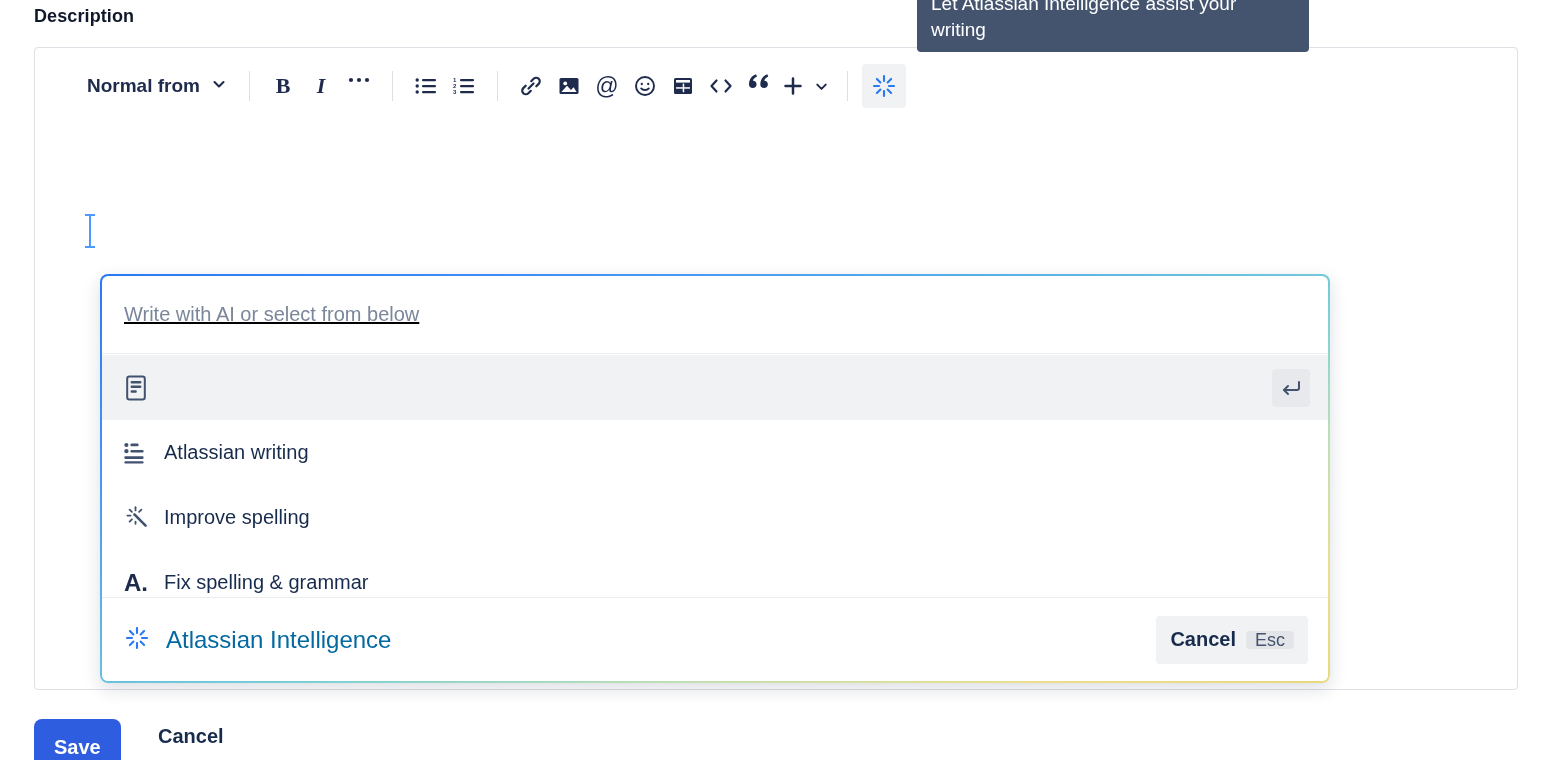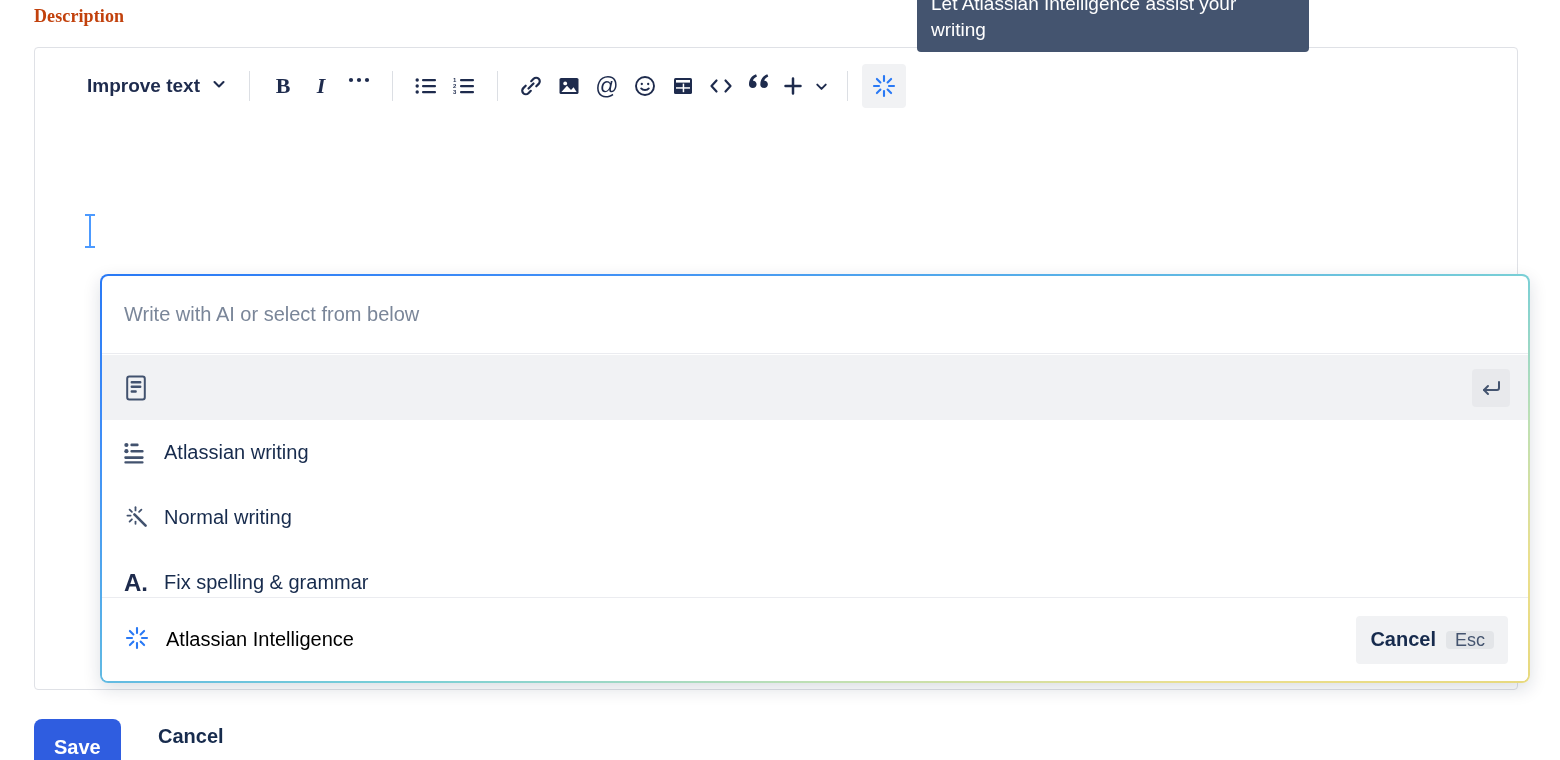--- a/index.html
+++ b/index.html
@@ -17,23 +17,22 @@
     background: #ffffff;
   }
 
   
   .field-label {
     position: absolute;
     left: 34px;
     top: 6px;
     font-size: 18px;
     font-weight: 700;
-    color: #c2410c;
+    color: #0f172a;
     letter-spacing: 0.1px;
-    font-family: Liberation Serif, serif;
   }
 
   
   .editor-shell {
     position: absolute;
     left: 34px;
     top: 47px;
     width: 1484px;
     height: 643px;
     box-sizing: border-box;
@@ -121,34 +120,35 @@
     background: #4c9aff;
   }
   .caret::before { top: 0; }
   .caret::after  { bottom: 0; }
 
   
   .ai-panel-wrap {
     position: absolute;
     left: 65px;
     top: 226px;
-    width: 1430px;
+    width: 1230px;
     height: 409px;
     border-radius: 8px;
     padding: 2px;
     box-sizing: border-box;
     background: linear-gradient(160deg,
       #2979f5 0%,
       #3f8ef7 18%,
       #57b0e8 38%,
       #79cfd6 56%,
       #bfe0b4 72%,
       #ebdf8e 87%,
       #e7d97f 100%);
     box-shadow: 0 6px 18px rgba(9, 30, 66, 0.14), 0 0 0 0 rgba(0,0,0,0);
+    text-decoration: underline;
   }
   .ai-panel {
     position: relative;
     width: 100%;
     height: 100%;
     background: #ffffff;
     border-radius: 6px;
     overflow: hidden;
     box-sizing: border-box;
   }
@@ -240,22 +240,22 @@
     align-items: center;
     padding: 0 20px 0 22px;
     box-sizing: border-box;
   }
   .ai-brand {
     display: flex;
     align-items: center;
     gap: 16px;
   }
   .ai-brand-label {
-    font-size: 20px;
-    color: #000000;
+    font-size: 24px;
+    color: #0369a1;
     white-space: nowrap;
   }
   .footer-spacer { flex: 1; }
   .cancel-chip-btn {
     display: inline-flex;
     align-items: center;
     gap: 10px;
     background: #f1f2f4;
     border: none;
     border-radius: 4px;
@@ -336,21 +336,21 @@
 
 <div id="screen">
 
   <div class="field-label">Description</div>
 
   <div class="editor-shell">
 
     <div class="toolbar">
 
       <div class="block-type">
-        <span class="block-type-label">Improve text</span>
+        <span class="block-type-label">Normal from</span>
         <span>
           <svg width="16" height="16" viewBox="0 0 16 16" fill="none">
             <path d="M3.5 6 L8 10.5 L12.5 6" stroke="#1e2b4d" stroke-width="2.1" stroke-linecap="round" stroke-linejoin="round"></path>
           </svg>
         </span>
       </div>
 
       <div class="tb-sep"></div>
 
       <div class="tb-btn bold">B</div>
@@ -507,21 +507,21 @@
               <svg width="27" height="27" viewBox="0 0 27 27" fill="none" stroke="#42526e" stroke-width="1.8" stroke-linecap="round">
                 <path d="M11.5 3.2 V6.4"></path>
                 <path d="M3.4 11.6 H6.6"></path>
                 <path d="M5.6 5.6 L7.9 7.9"></path>
                 <path d="M17.4 5.6 L15.1 7.9"></path>
                 <path d="M5.6 17.6 L7.9 15.3"></path>
                 <path d="M11.5 19.8 V17.6"></path>
                 <path d="M10.4 10.4 L21.6 21.6" stroke-width="2.6"></path>
               </svg>
             </span>
-            <span class="opt-label">Normal writing</span>
+            <span class="opt-label">Improve spelling</span>
           </div>
 
           <div class="ai-option">
             <span class="opt-icon">
               <span class="spell-letter">A.</span>
             </span>
             <span class="opt-label">Fix spelling &amp; grammar</span>
           </div>
 
         </div>

